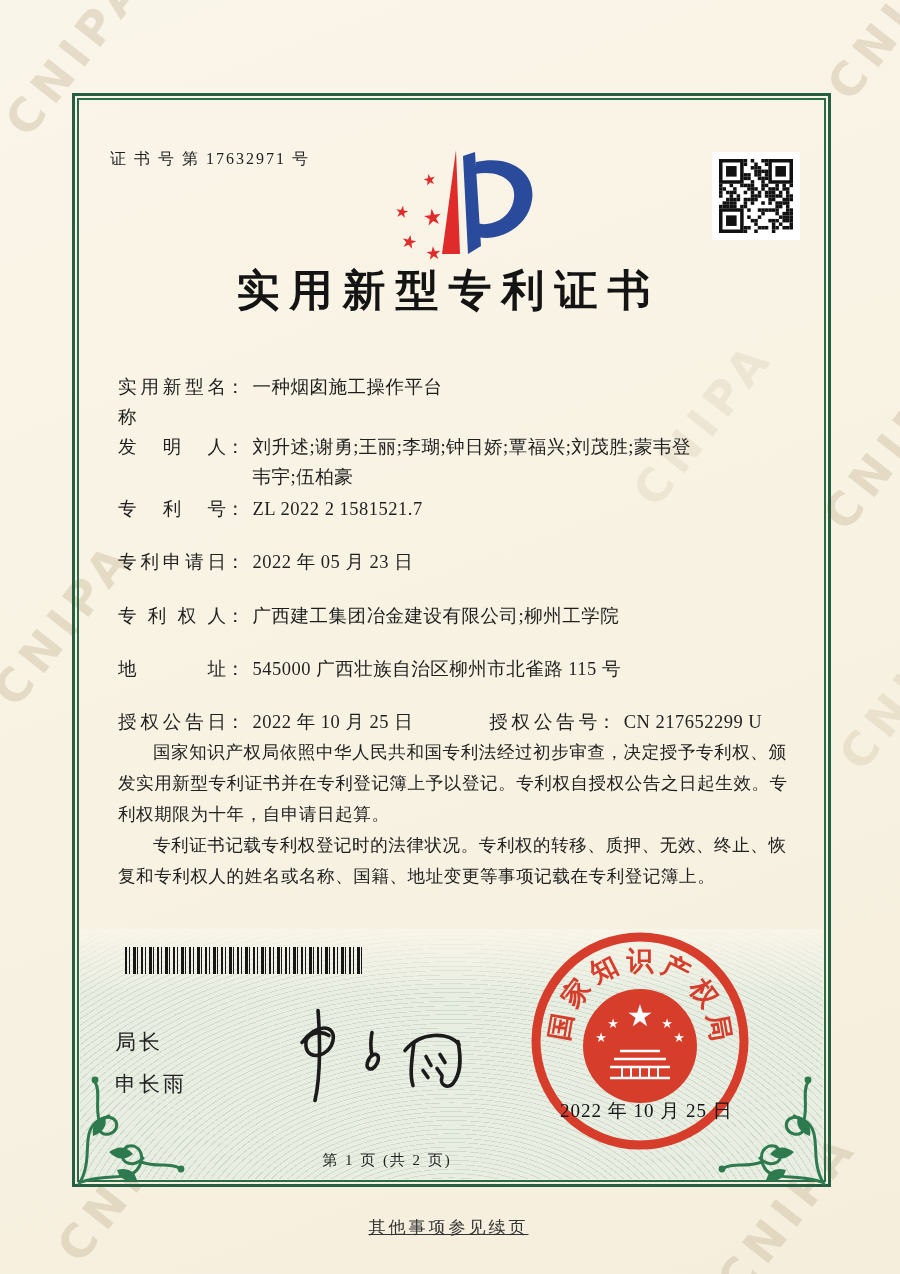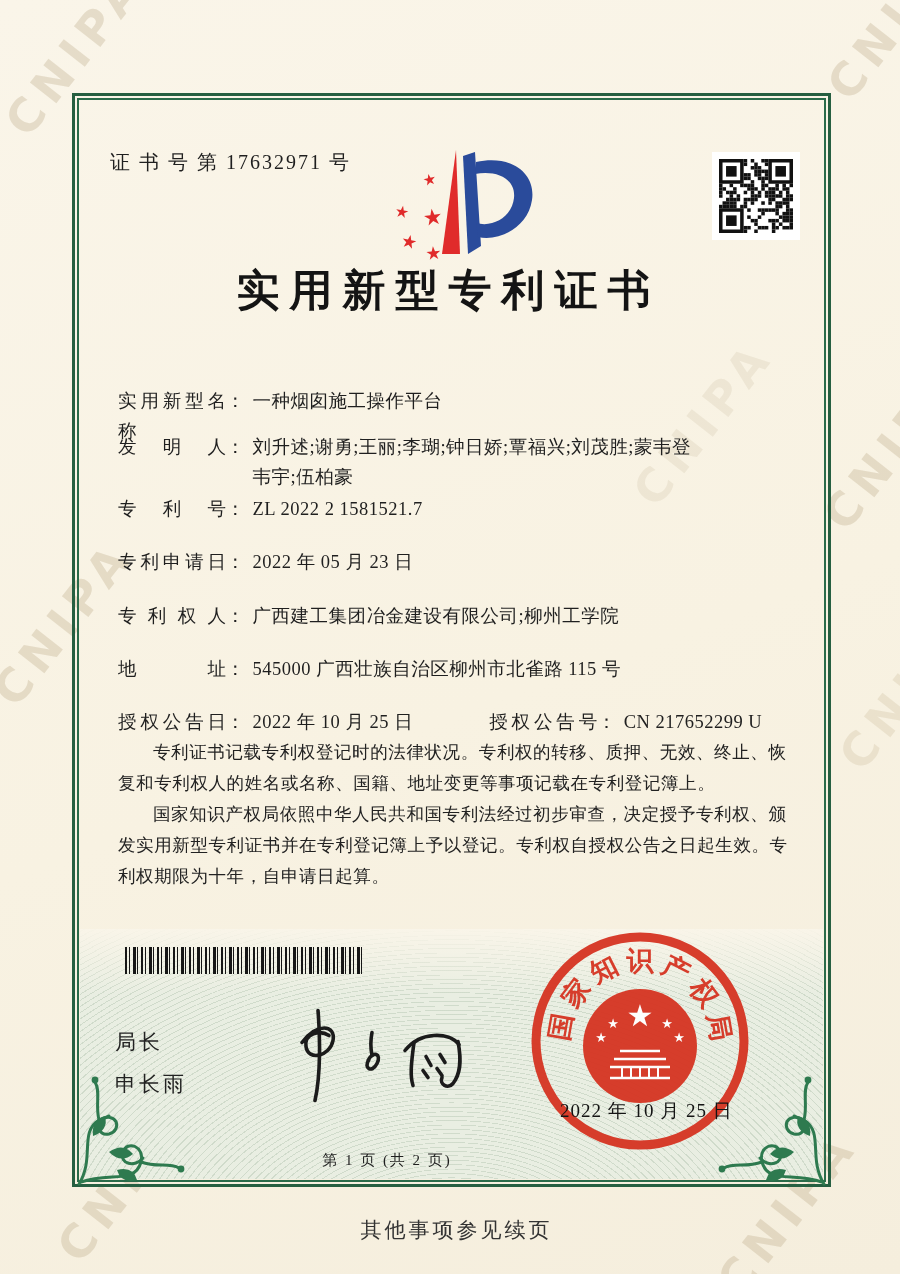--- a/index.html
+++ b/index.html
@@ -33,53 +33,53 @@
     background:
       linear-gradient(180deg,rgba(250,245,233,0.95) 0%,rgba(250,245,233,0) 26%),
       repeating-radial-gradient(ellipse 1400px 950px at 50% 135%,
         rgba(118,150,120,0.22) 0 1.2px,rgba(255,255,255,0) 1.2px 6.5px),
       #e9eee2;
   }
   .ornament{position:absolute;width:128px;height:128px;z-index:3;}
   .ornament.bl{left:-10px;bottom:-10px;}
   .ornament.br{right:-10px;bottom:-10px;transform:scaleX(-1);}
   
-  .cert-number{position:absolute;left:110px;top:149px;font-size:20px;letter-spacing:2px;z-index:2;}
+  .cert-number{position:absolute;left:110px;top:149px;font-size:16px;letter-spacing:2px;z-index:2;}
   .logo{position:absolute;left:386px;top:142px;z-index:2;}
   .qr{position:absolute;left:712px;top:152px;width:88px;height:88px;background:#fff;
       padding:7px;box-sizing:border-box;z-index:2;}
   .title{position:absolute;left:72px;top:262px;width:753px;text-align:center;
       font-size:43px;font-weight:bold;letter-spacing:10px;color:#141414;z-index:2;}
   
   .row{position:absolute;left:118px;display:flex;font-size:18.5px;line-height:30px;z-index:2;}
   .row .lab{width:108px;text-align:justify;text-align-last:justify;flex:none;}
   .row .col{flex:none;}
   .row .val{margin-left:8px;letter-spacing:0.5px;}
-  .r0{top:386px}.r1{top:432px}.r2{top:494px}.r3{top:547px}.r4{top:601px}.r5{top:654px}.r6{top:707px}
+  .r0{top:372px}.r1{top:432px}.r2{top:494px}.r3{top:547px}.r4{top:601px}.r5{top:654px}.r6{top:707px}
   .grp2{display:flex;margin-left:76px;}
   
   .body-text{position:absolute;left:118px;top:737px;width:676px;z-index:2;}
   .body-text p{margin:0;font-size:17.5px;line-height:31px;text-indent:2em;
       letter-spacing:0.6px;color:#222;}
   
   .barcode{position:absolute;left:125px;top:947px;width:237px;height:27px;z-index:2;
     background:repeating-linear-gradient(90deg,
       #161616 0 2px,transparent 2px 4px,#161616 4px 5px,transparent 5px 8px,
       #161616 8px 11px,transparent 11px 12px,#161616 12px 13px,transparent 13px 16px);}
   .director{position:absolute;left:115px;z-index:2;font-family:Liberation Serif, serif;
     font-size:21px;letter-spacing:3px;color:#222;}
   .director.l1{top:1028px}.director.l2{top:1070px}
   .sig{position:absolute;left:272px;top:1002px;z-index:3;}
   .seal{position:absolute;left:524px;top:925px;z-index:2;opacity:0.95;}
   .seal-date{position:absolute;left:560px;top:1098px;font-size:19px;letter-spacing:1px;
     color:#141414;z-index:4;}
   .page-info{position:absolute;left:72px;top:1151px;width:630px;text-align:center;
     font-size:15px;letter-spacing:2px;z-index:4;}
-  .footer-note{position:absolute;left:80px;top:1216px;width:753px;text-align:center;
-    font-size:21px;letter-spacing:3px;color:#333;z-index:2;}
+  .footer-note{position:absolute;left:72px;top:1216px;width:753px;text-align:center;
+    font-size:17px;letter-spacing:3px;color:#333;z-index:2;text-decoration:underline;}
 </style>
 </head>
 <body>
 
 <div class="page">
 
   <div class="wm wm-a">CNIPA</div>
   <div class="wm wm-b">CNIPA</div>
   <div class="wm wm-c">CNIPA</div>
   <div class="wm wm-d">CNIPA</div>
@@ -344,22 +344,22 @@
       <span class="col">：</span>
     <span class="val">2022 年 10 月 25 日</span>
     <span class="grp2">
       <span class="lab">授权公告号</span>
         <span class="col">：</span>
       <span class="val">CN 217652299 U</span>
     </span>
   </div>
 
   <div class="body-text">
+    <p>国家知识产权局依照中华人民共和国专利法经过初步审查，决定授予专利权、颁发实用新型专利证书并在专利登记簿上予以登记。专利权自授权公告之日起生效。专利权期限为十年，自申请日起算。</p>
     <p>专利证书记载专利权登记时的法律状况。专利权的转移、质押、无效、终止、恢复和专利权人的姓名或名称、国籍、地址变更等事项记载在专利登记簿上。</p>
-    <p>国家知识产权局依照中华人民共和国专利法经过初步审查，决定授予专利权、颁发实用新型专利证书并在专利登记簿上予以登记。专利权自授权公告之日起生效。专利权期限为十年，自申请日起算。</p>
   </div>
 
   <div class="barcode"></div>
 
   <div class="director l1">局长</div>
   <div class="director l2">申长雨</div>
 
   <svg class="sig" width="210" height="105" viewBox="0 0 210 100">
     <g fill="none" stroke="#1b1b1b" stroke-width="3.6" stroke-linecap="round">
       <path d="M30,38 C45,18 64,20 61,36 C58,52 36,57 34,42 C32,29 48,25 57,31"></path>

